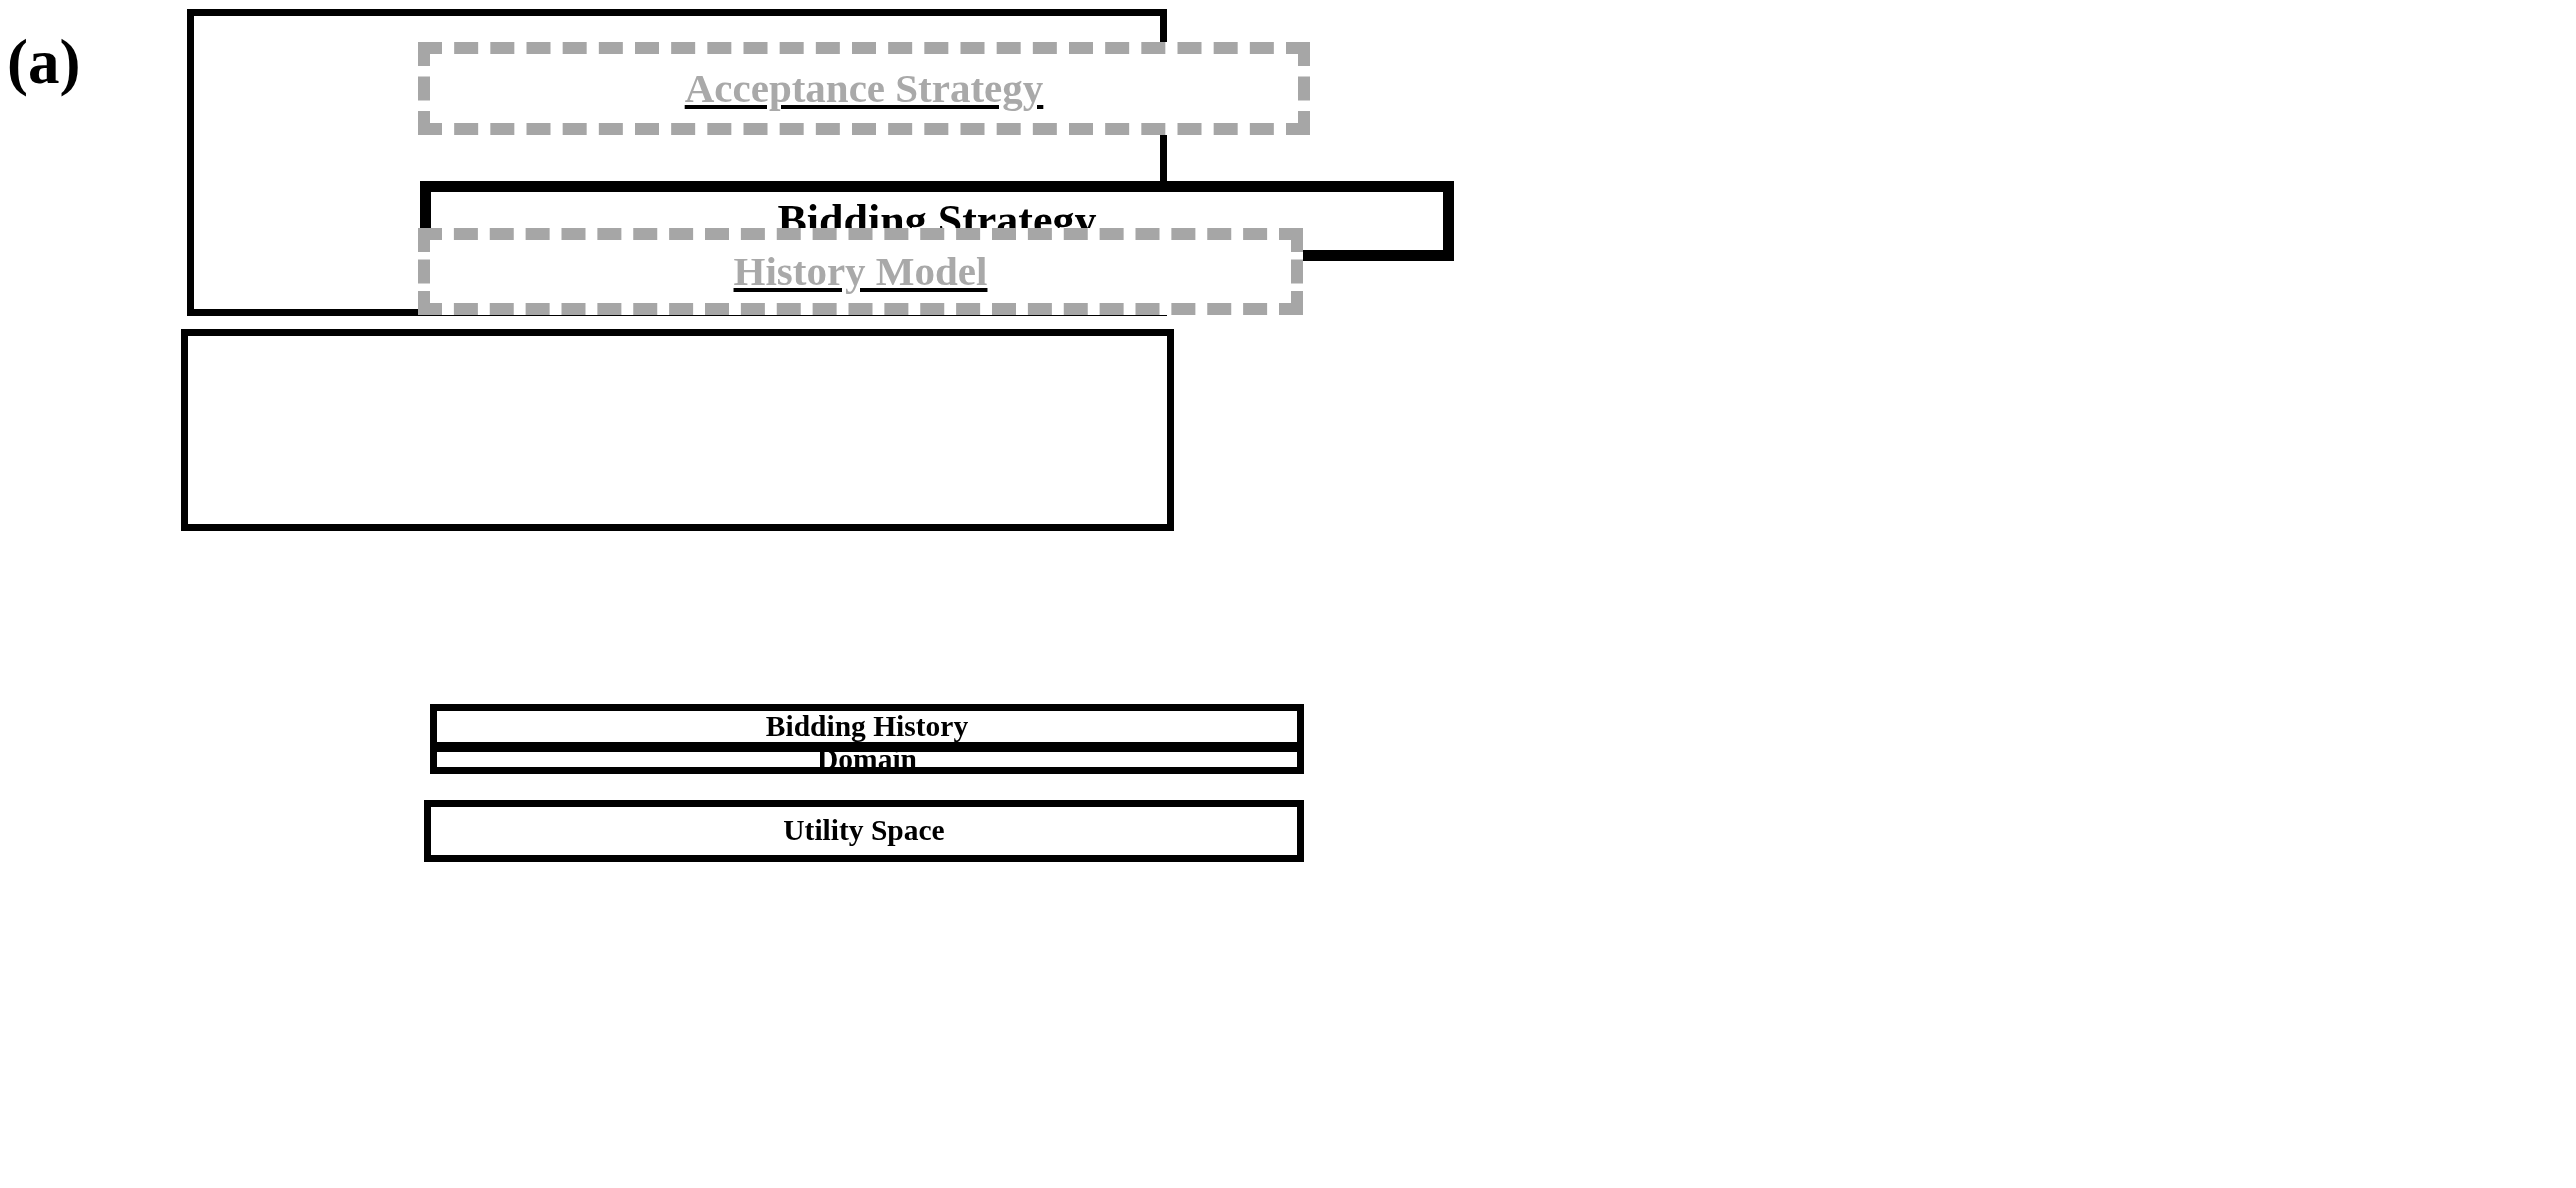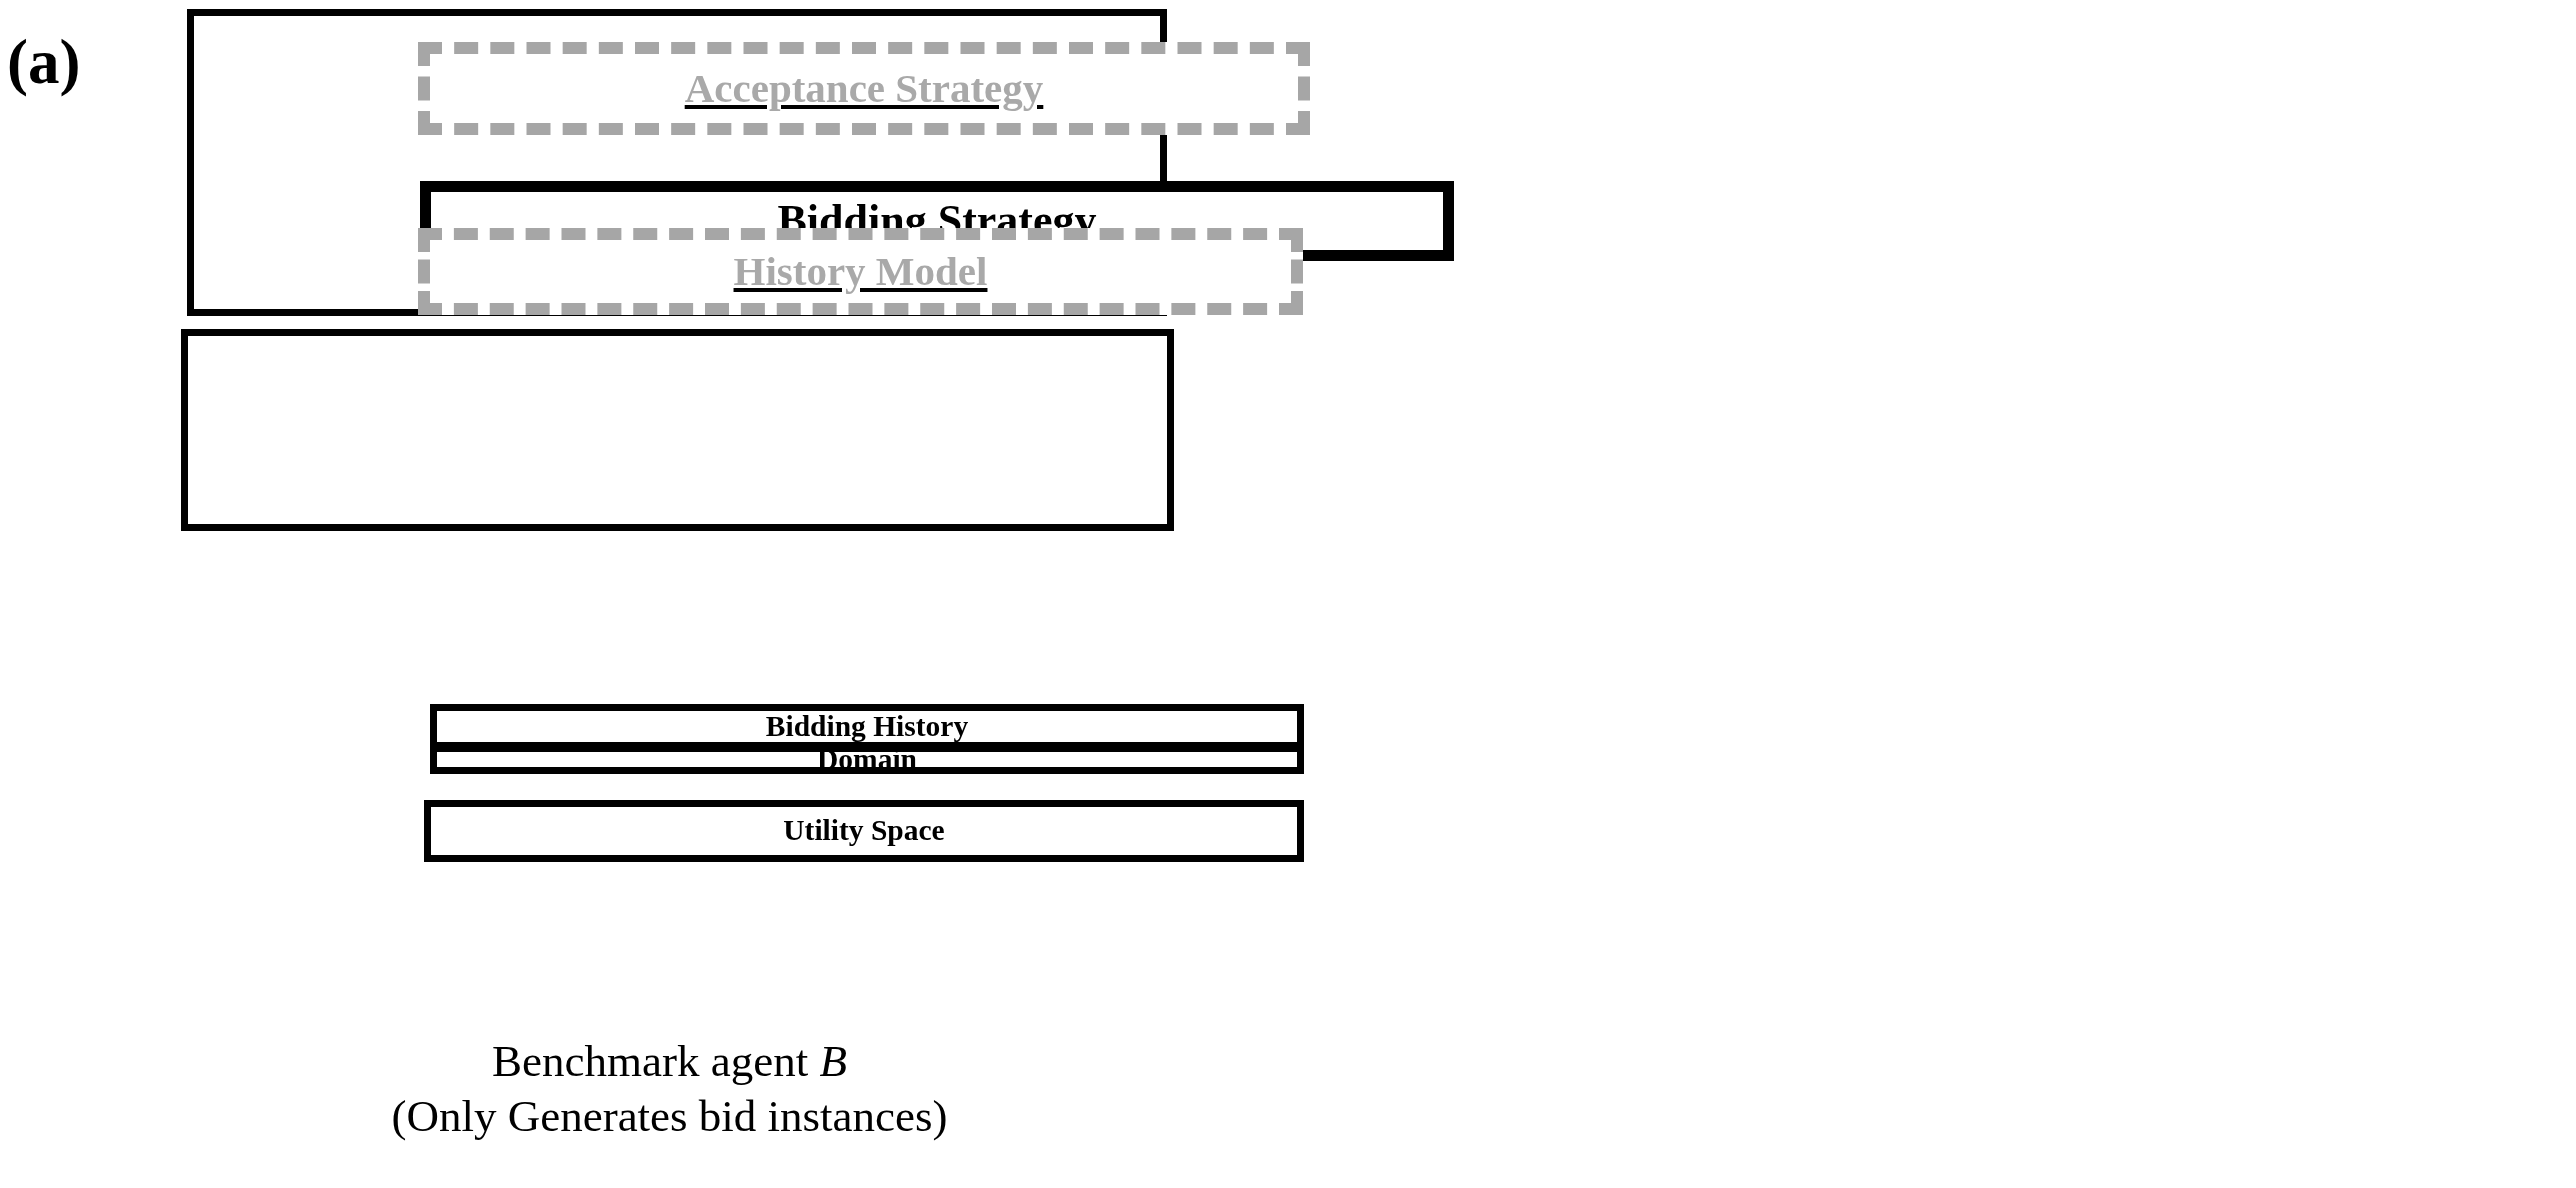--- a/index.html
+++ b/index.html
@@ -157,24 +157,20 @@
         <span class="resource-label">Bidding History</span>
       </div>
       <div class="resource res-1">
         <span class="resource-label">Domain</span>
       </div>
       <div class="resource res-2">
         <span class="resource-label">Utility Space</span>
       </div>
     </div>
 
-    <div class="caption">
-      <span class="line"><span>Benchmark agent </span><em>B</em></span>
-      <span class="line">(Only Generates bid instances)</span>
-    </div>
   </div>
 
   <div class="panel panel-b">
 
     
 
     
     
 
     

